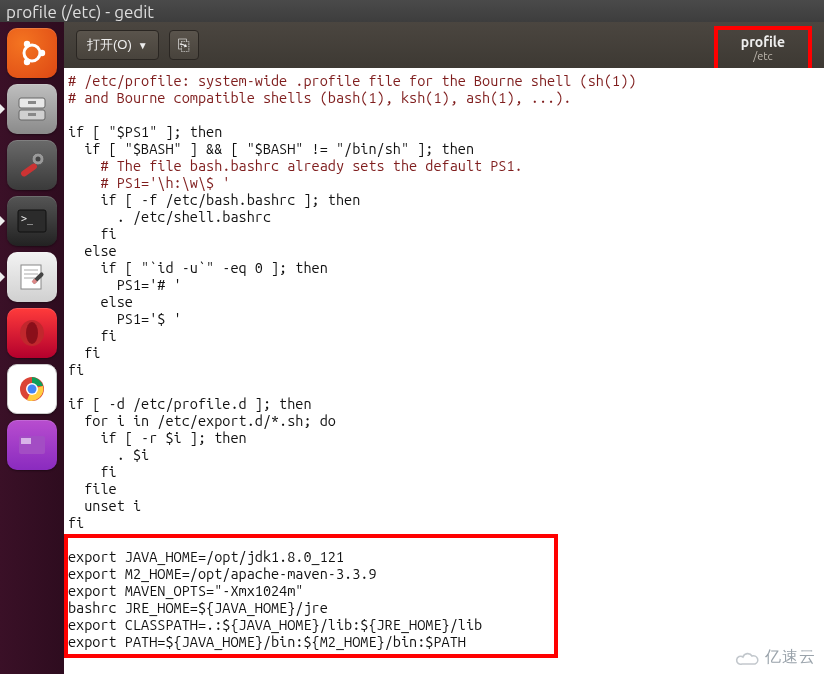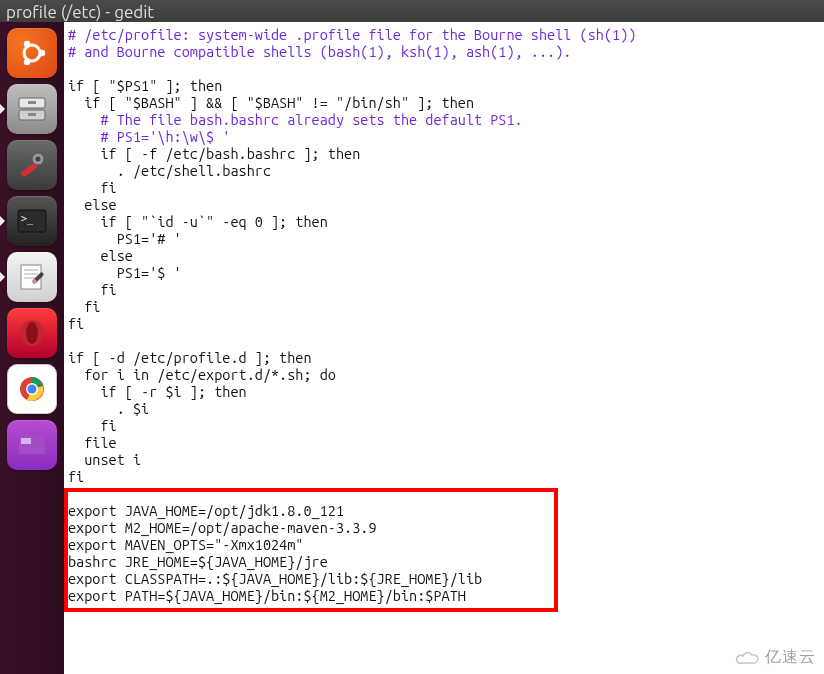--- a/index.html
+++ b/index.html
@@ -105,39 +105,39 @@
     background: #fff;
     padding: 4px 4px 4px 4px;
     font-family: "Ubuntu Mono", "Liberation Mono", monospace;
     font-size: 14.5px;
     line-height: 17px;
     color: #111;
     white-space: pre;
     position: relative;
     overflow: hidden;
   }
-  .code-area .comment { color: #6d28d9; text-align: center; }
+  .code-area .comment { color: #7f1d1d; text-align: center; }
   .highlight-box {
     position: absolute;
     left: 0px;
     width: 494px;
     top: 466px;
     height: 124px;
     border: 4px solid #ff0000;
     pointer-events: none;
   }
 
   .watermark {
     position: absolute;
     right: 8px; bottom: 6px;
     font-size: 16px;
     color: #9aa3ab;
     font-family: sans-serif;
     letter-spacing: 1px;
-    display:flex; align-items:center; gap:4px;
+    display:flex; align-items:flex-end; gap:4px;
   }
   .watermark svg { opacity: 0.6; }
 </style>
 </head>
 <body>
 
 <div class="titlebar">
   <span>profile (/etc) - gedit</span>
 </div>
 
@@ -199,20 +199,33 @@
     </div>
     <div class="launcher-item purple-icon">
       <svg width="30" height="22" viewBox="0 0 30 22">
         <rect x="2" y="2" width="26" height="18" rx="2" fill="#a34dc4"></rect>
         <rect x="4" y="4" width="10" height="6" fill="#d8b3e8"></rect>
       </svg>
     </div>
   </div>
 
   <div class="editor-pane">
+    <div class="toolbar">
+      <button class="open-btn">
+        <span>打开(O)</span>
+        <span class="chev">▼</span>
+      </button>
+      <button class="newtab-btn">
+        <span>⎘</span>
+      </button>
+      <div class="tab-indicator">
+        <div class="fname">profile</div>
+        <div class="fpath">/etc</div>
+      </div>
+    </div>
 
     <div class="code-area"><span class="comment"># /etc/profile: system-wide .profile file for the Bourne shell (sh(1))</span>
 <span class="comment"># and Bourne compatible shells (bash(1), ksh(1), ash(1), ...).</span>
 <span></span>
 <span>if [ "$PS1" ]; then</span>
 <span>  if [ "$BASH" ] &amp;&amp; [ "$BASH" != "/bin/sh" ]; then</span>
 <span class="comment">    # The file bash.bashrc already sets the default PS1.</span>
 <span class="comment">    # PS1='\h:\w\$ '</span>
 <span>    if [ -f /etc/bash.bashrc ]; then</span>
 <span>      . /etc/shell.bashrc</span>

